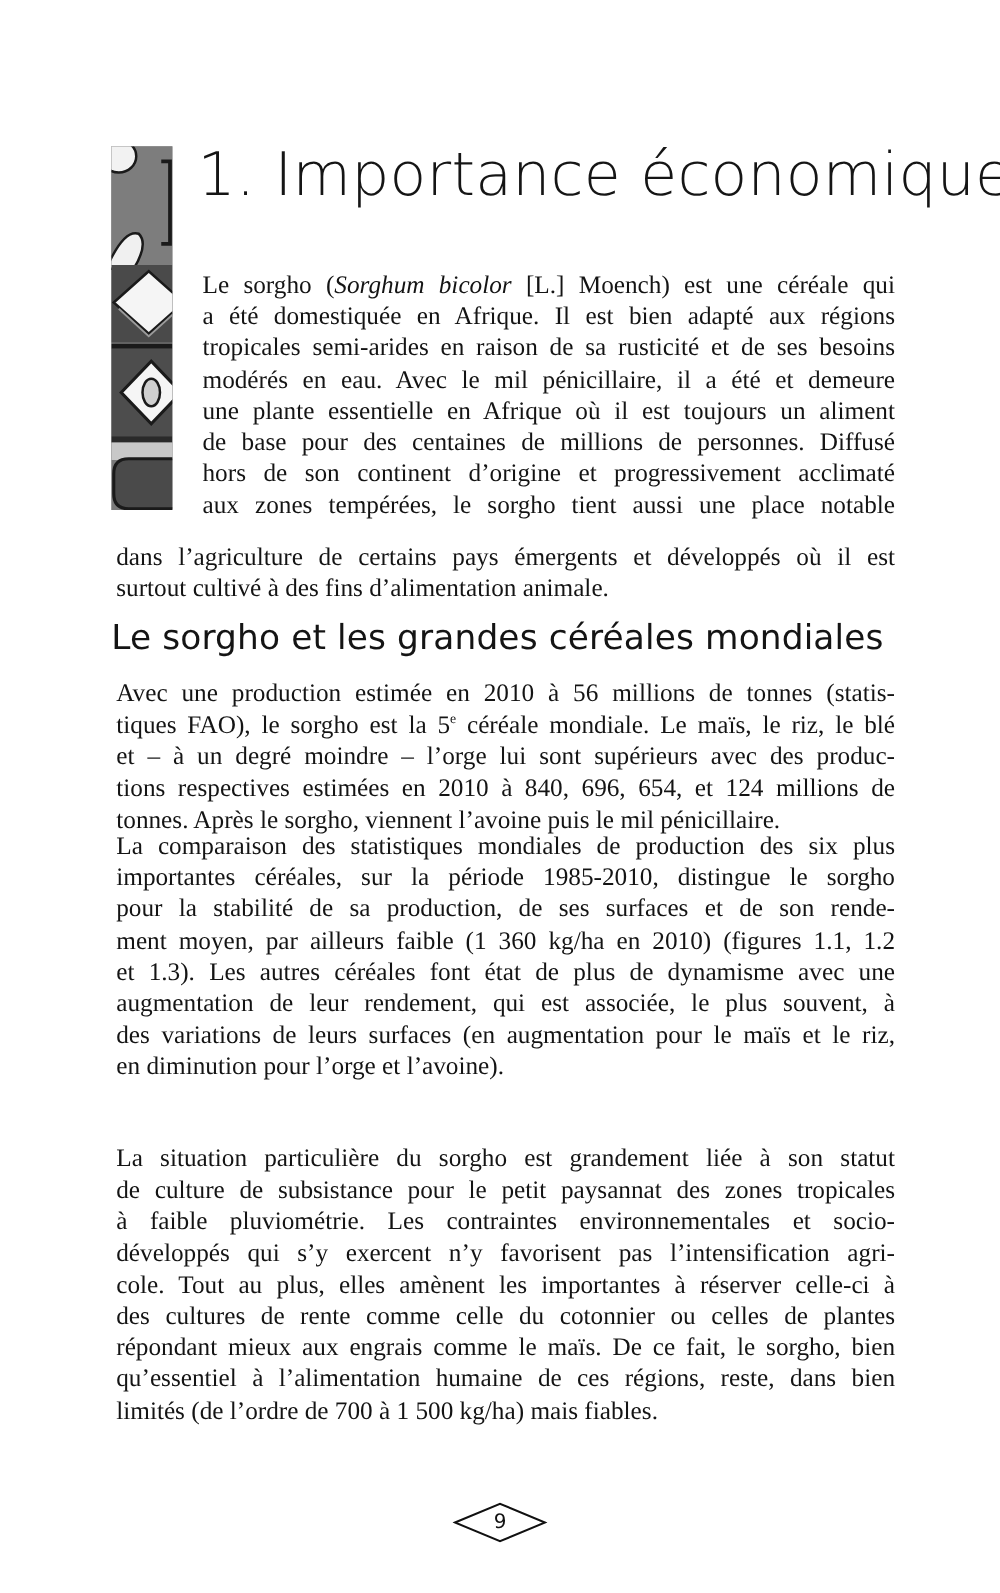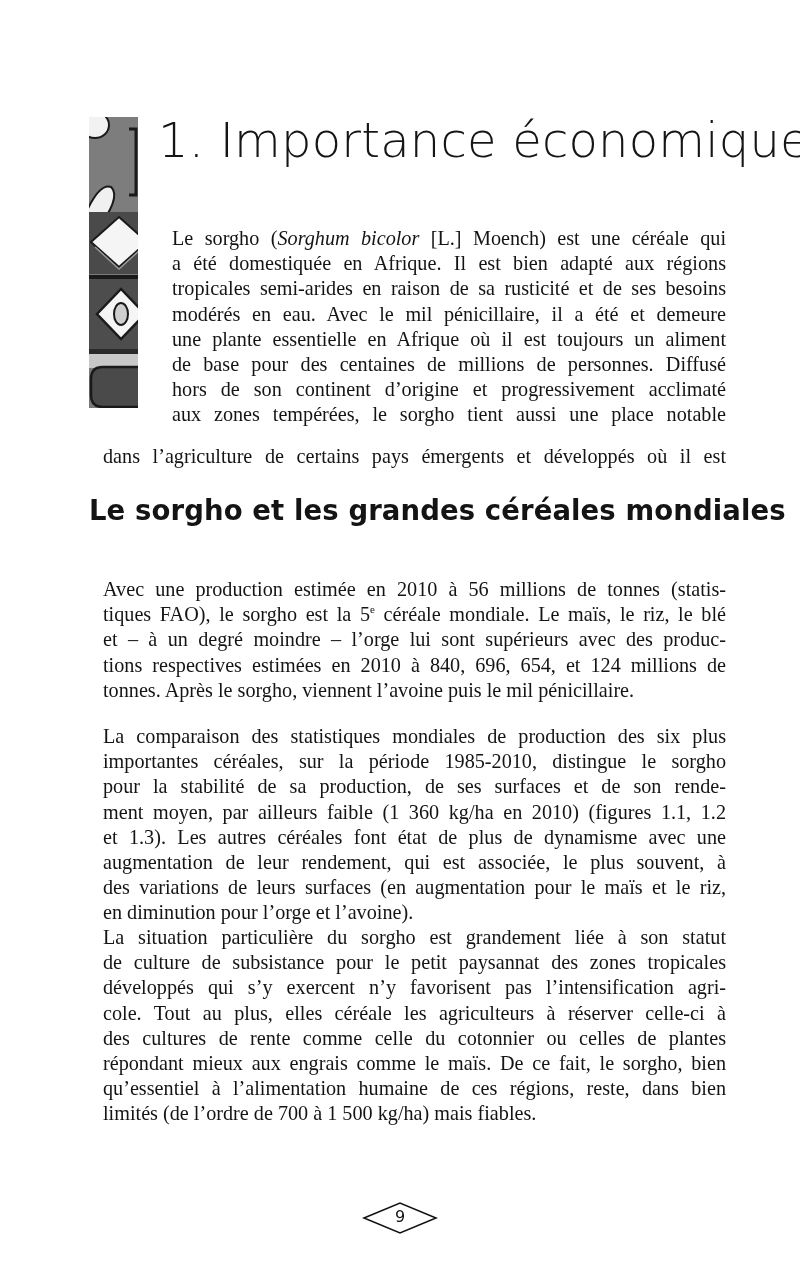--- a/index.html
+++ b/index.html
@@ -14,36 +14,36 @@
 
   .chapter-title {
     position: absolute; left: 158px; top: 112px;
     font-family: "DejaVu Sans", sans-serif; font-weight: 300;
     font-size: 48px; letter-spacing: 0.2px; color: #151515; margin: 0;
     white-space: nowrap;
   }
 
   .body-text {
     font-family: "Liberation Serif", serif; font-size: 20.2px; line-height: 25.2px;
-    color: #141414; text-align: justify; margin: 14px;
+    color: #141414; text-align: justify; margin: 4px;
   }
   .body-text .line { display: block; text-align: justify; text-align-last: justify; white-space: nowrap; }
   .body-text .line.last { text-align-last: left; }
 
   .intro { position: absolute; left: 158px; top: 212px; width: 554px; }
   .intro-cont { position: absolute; left: 89px; top: 430px; width: 623px; }
 
   .section-title {
     position: absolute; left: 89px; top: 494px; margin: 0;
-    font-family: "DejaVu Sans", sans-serif; font-weight: 700;
+    font-family: "DejaVu Sans", sans-serif; font-weight: 400;
     font-size: 27.5px; color: #141414; white-space: nowrap; letter-spacing: 0.1px;
   }
 
-  .para1 { position: absolute; left: 89px; top: 563px; width: 623px; }
-  .para2 { position: absolute; left: 89px; top: 710px; width: 623px; }
+  .para1 { position: absolute; left: 89px; top: 539px; width: 623px; }
+  .para2 { position: absolute; left: 89px; top: 661px; width: 623px; }
   .para3 { position: absolute; left: 89px; top: 911px; width: 623px; }
 
   sup { font-size: 11px; vertical-align: 8px; line-height: 0; }
   em { font-style: italic; }
 
   .page-number {
     position: absolute; left: 362px; top: 1201px; width: 76px; height: 34px;
   }
   .page-number svg { position: absolute; left: 0; top: 0; }
   .page-number span {
@@ -82,20 +82,21 @@
     <span class="line">a été domestiquée en Afrique. Il est bien adapté aux régions</span>
     <span class="line">tropicales semi-arides en raison de sa rusticité et de ses besoins</span>
     <span class="line">modérés en eau. Avec le mil pénicillaire, il a été et demeure</span>
     <span class="line">une plante essentielle en Afrique où il est toujours un aliment</span>
     <span class="line">de base pour des centaines de millions de personnes. Diffusé</span>
     <span class="line">hors de son continent d’origine et progressivement acclimaté</span>
     <span class="line">aux zones tempérées, le sorgho tient aussi une place notable</span>
   </p>
   <p class="body-text intro-cont">
     <span class="line">dans l’agriculture de certains pays émergents et développés où il est</span>
+    <span class="line last">surtout cultivé à des fins d’alimentation animale.</span>
   </p>
 
   <h2 class="section-title">Le sorgho et les grandes céréales mondiales</h2>
 
   <p class="body-text para1">
     <span class="line">Avec une production estimée en 2010 à 56 millions de tonnes (statis-</span>
     <span class="line"><span>tiques FAO), le sorgho est la 5</span><sup>e</sup><span> céréale mondiale. Le maïs, le riz, le blé</span></span>
     <span class="line">et – à un degré moindre – l’orge lui sont supérieurs avec des produc-</span>
     <span class="line">tions respectives estimées en 2010 à 840, 696, 654, et 124 millions de</span>
     <span class="line last">tonnes. Après le sorgho, viennent l’avoine puis le mil pénicillaire.</span>
@@ -108,22 +109,23 @@
     <span class="line">ment moyen, par ailleurs faible (1 360 kg/ha en 2010) (figures 1.1, 1.2</span>
     <span class="line">et 1.3). Les autres céréales font état de plus de dynamisme avec une</span>
     <span class="line">augmentation de leur rendement, qui est associée, le plus souvent, à</span>
     <span class="line">des variations de leurs surfaces (en augmentation pour le maïs et le riz,</span>
     <span class="line last">en diminution pour l’orge et l’avoine).</span>
   </p>
 
   <p class="body-text para3">
     <span class="line">La situation particulière du sorgho est grandement liée à son statut</span>
     <span class="line">de culture de subsistance pour le petit paysannat des zones tropicales</span>
+    <span class="line">à faible pluviométrie. Les contraintes environnementales et socio-</span>
     <span class="line">développés qui s’y exercent n’y favorisent pas l’intensification agri-</span>
-    <span class="line">cole. Tout au plus, elles céréale les agriculteurs à réserver celle-ci à</span>
+    <span class="line">cole. Tout au plus, elles amènent les importantes à réserver celle-ci à</span>
     <span class="line">des cultures de rente comme celle du cotonnier ou celles de plantes</span>
     <span class="line">répondant mieux aux engrais comme le maïs. De ce fait, le sorgho, bien</span>
     <span class="line">qu’essentiel à l’alimentation humaine de ces régions, reste, dans bien</span>
     <span class="line last">limités (de l’ordre de 700 à 1 500 kg/ha) mais fiables.</span>
   </p>
 
   <div class="page-number">
     <svg width="76" height="34" viewBox="0 0 76 34">
       <path d="M2 17 L38 2 L74 17 L38 32 Z" fill="#ffffff" stroke="#111" stroke-width="1.6"></path>
     </svg>

